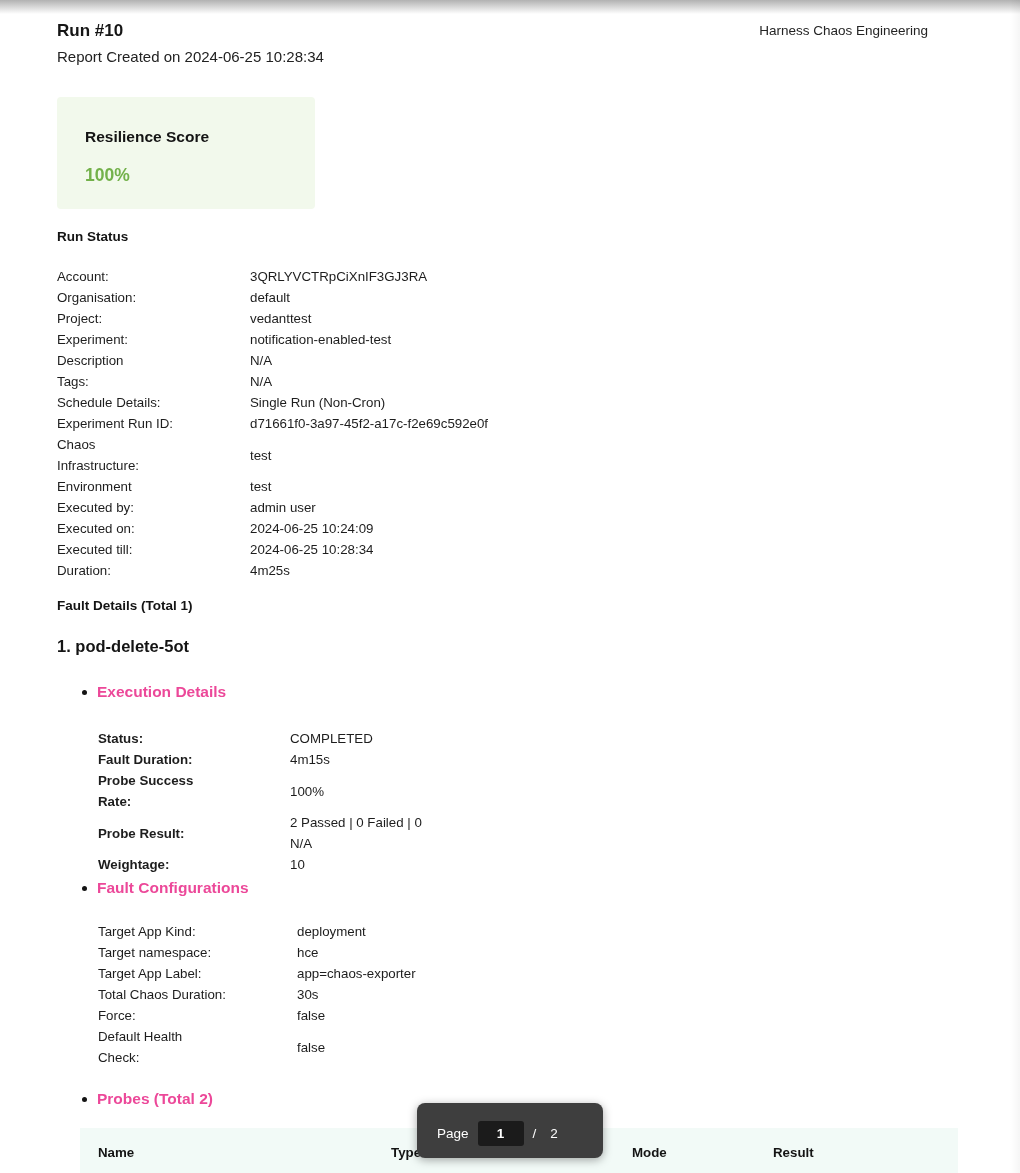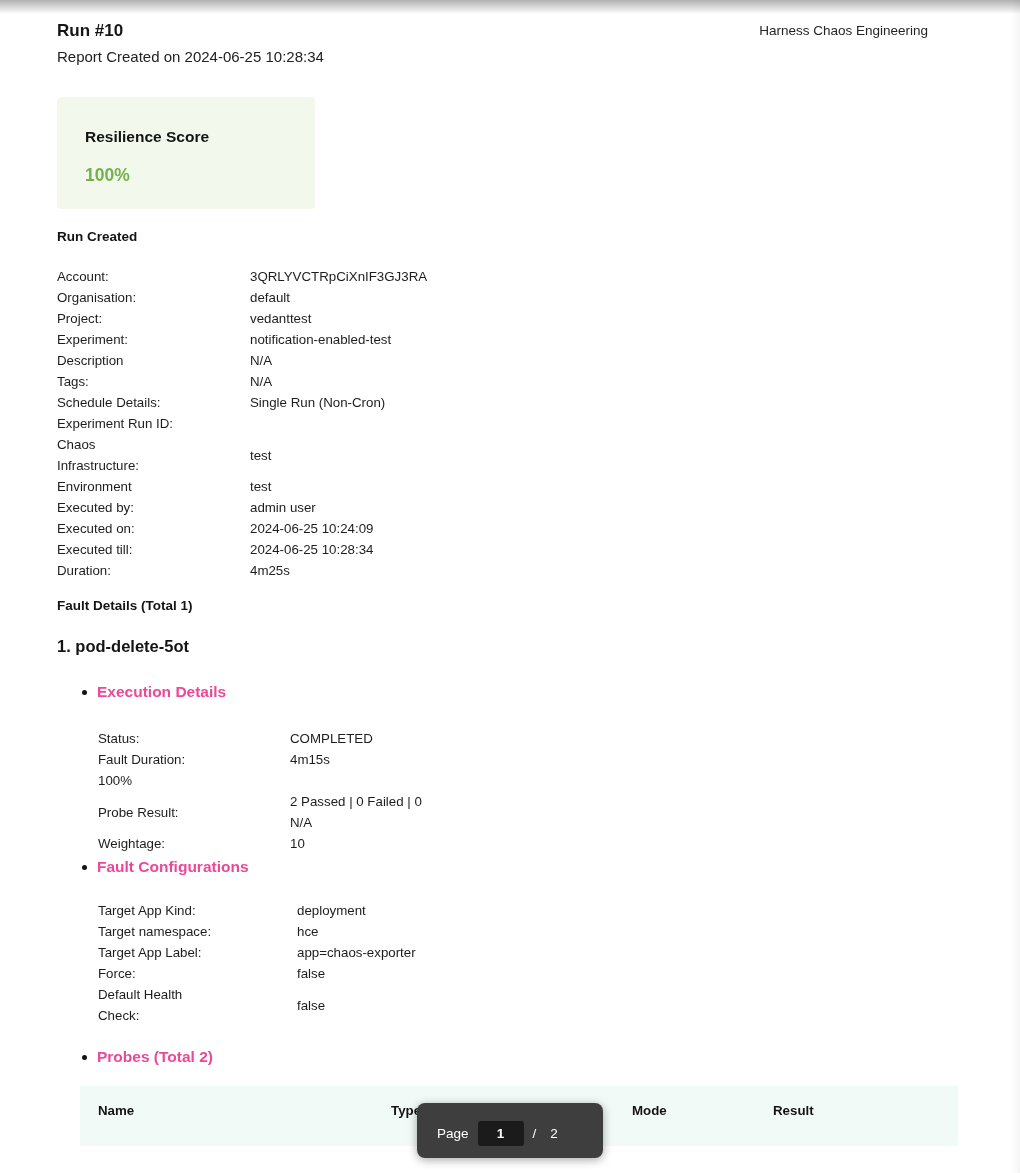--- a/index.html
+++ b/index.html
@@ -53,21 +53,21 @@
     display: flex; align-items: center;
     margin-left: 25px; font-size: 15.5px; font-weight: bold; color: #ec4899;
   }
   .bullet-dot { width: 5px; height: 5px; border-radius: 50%; background: #141414; margin-right: 10px; flex-shrink: 0; }
   .bh-exec { margin-top: 27px; }
   .bh-conf { margin-top: 4px; }
   .bh-probes { margin-top: 22px; }
 
   .kv-indent { margin-left: 41px; }
   .exec-kv { margin-top: 27px; }
-  .exec-kv .kv-label { width: 192px; }
+  .exec-kv .kv-label { width: 192px; font-weight: bold; }
   .conf-kv { margin-top: 24px; }
   .conf-kv .kv-label { width: 199px; }
 
   .probes-table {
     margin-top: 20px; margin-left: 23px;
     width: 878px; min-height: 60px;
     background: #f2faf7;
     padding-top: 17px;
     font-size: 13.3px;
   }
@@ -108,21 +108,21 @@
       <div class="subtitle">Report Created on 2024-06-25 10:28:34</div>
     </div>
     <div class="brand">Harness Chaos Engineering</div>
   </div>
 
   <div class="score-box" style="background: rgb(242, 249, 236);">
     <div class="score-label">Resilience Score</div>
     <div class="score-value" id="score-value" style="color: rgb(115, 177, 74);">100%</div>
   </div>
 
-  <div class="section-heading">Run Created</div>
+  <div class="section-heading">Run Status</div>
 
   <div class="kv run-kv">
 
       <div class="kv-row">
         <div class="kv-label">Account:</div>
         <div class="kv-value">3QRLYVCTRpCiXnIF3GJ3RA</div>
       </div>
 
       <div class="kv-row">
         <div class="kv-label">Organisation:</div>
@@ -149,20 +149,21 @@
         <div class="kv-value">N/A</div>
       </div>
 
       <div class="kv-row">
         <div class="kv-label">Schedule Details:</div>
         <div class="kv-value">Single Run (Non-Cron)</div>
       </div>
 
       <div class="kv-row">
         <div class="kv-label">Experiment Run ID:</div>
+        <div class="kv-value">d71661f0-3a97-45f2-a17c-f2e69c592e0f</div>
       </div>
 
       <div class="kv-row">
         <div class="kv-label">Chaos
 Infrastructure:</div>
         <div class="kv-value">test</div>
       </div>
 
       <div class="kv-row">
         <div class="kv-label">Environment</div>
@@ -205,20 +206,22 @@
         <div class="kv-label">Status:</div>
         <div class="kv-value">COMPLETED</div>
       </div>
 
       <div class="kv-row">
         <div class="kv-label">Fault Duration:</div>
         <div class="kv-value">4m15s</div>
       </div>
 
       <div class="kv-row">
+        <div class="kv-label">Probe Success
+Rate:</div>
         <div class="kv-value">100%</div>
       </div>
 
       <div class="kv-row">
         <div class="kv-label">Probe Result:</div>
         <div class="kv-value">2 Passed | 0 Failed | 0
 N/A</div>
       </div>
 
       <div class="kv-row">
@@ -242,20 +245,24 @@
       <div class="kv-row">
         <div class="kv-label">Target namespace:</div>
         <div class="kv-value">hce</div>
       </div>
 
       <div class="kv-row">
         <div class="kv-label">Target App Label:</div>
         <div class="kv-value">app=chaos-exporter</div>
       </div>
 
+      <div class="kv-row">
+        <div class="kv-label">Total Chaos Duration:</div>
+        <div class="kv-value">30s</div>
+      </div>
 
       <div class="kv-row">
         <div class="kv-label">Force:</div>
         <div class="kv-value">false</div>
       </div>
 
       <div class="kv-row">
         <div class="kv-label">Default Health
 Check:</div>
         <div class="kv-value">false</div>

